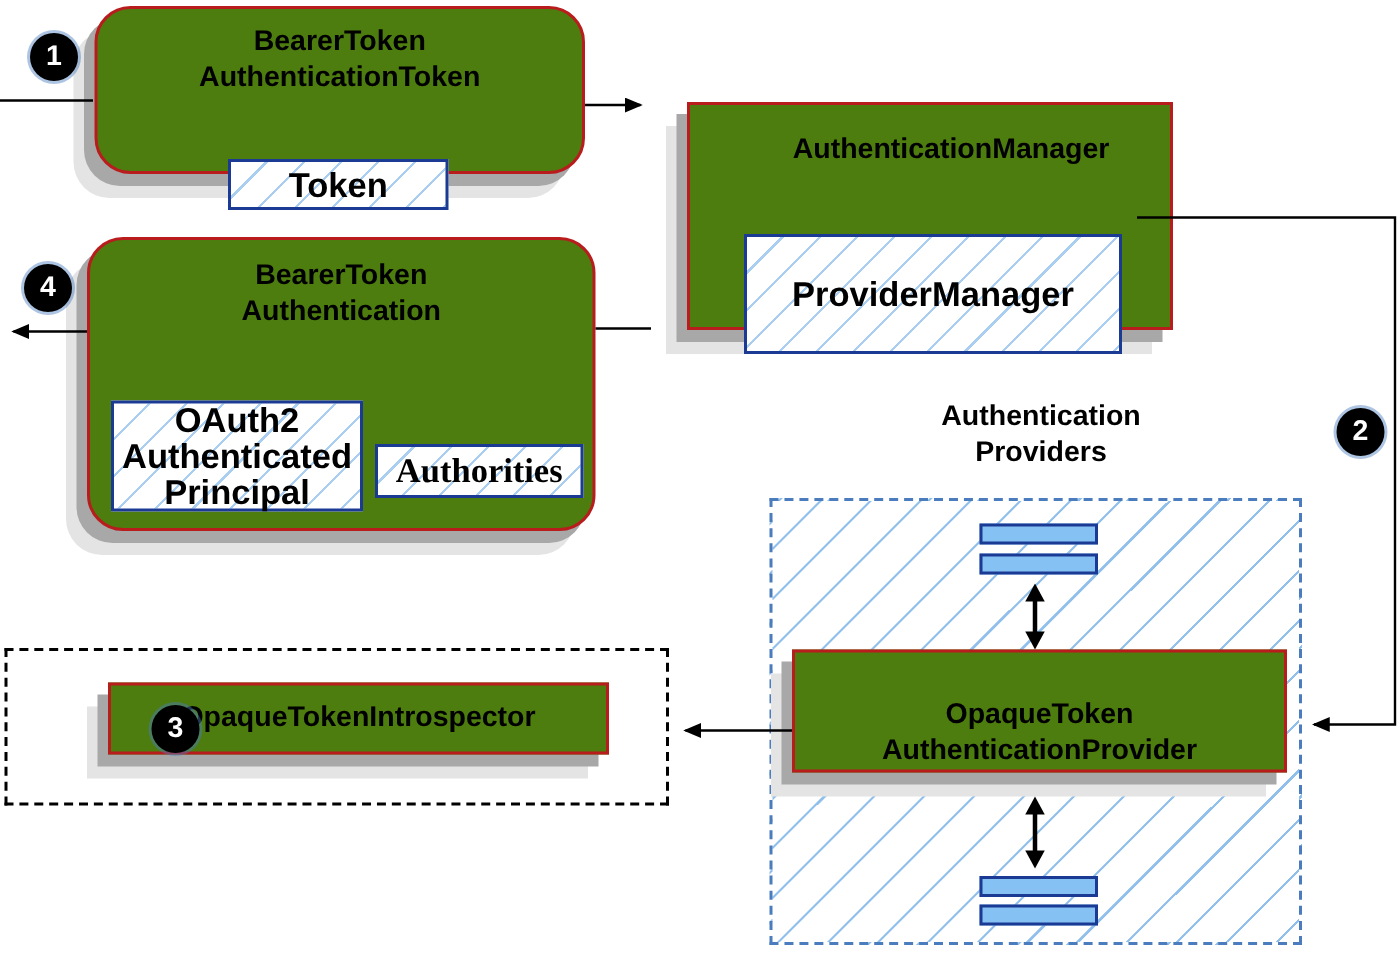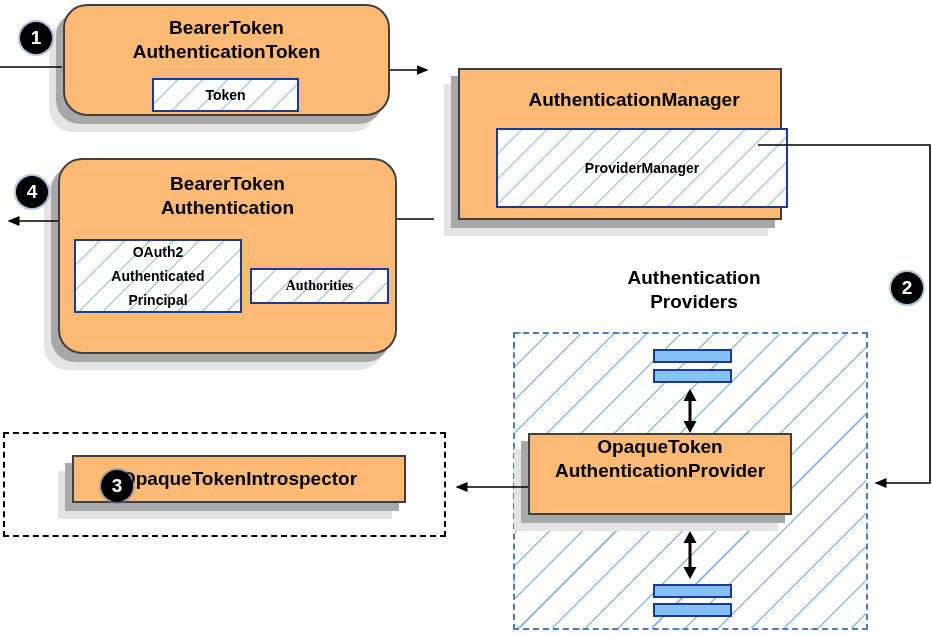--- a/index.html
+++ b/index.html
@@ -1,31 +1,31 @@
 <!DOCTYPE html>
 <html><head>
 <meta charset="utf-8">
 <style>
   html,body{margin:0;padding:0;background:#fff;}
   #canvas{
     position:relative;width:932px;height:635px;background:#ffffff;overflow:hidden;
     font-family:"Liberation Sans",sans-serif;font-weight:bold;color:#000;
   }
   .node{
-    position:absolute;background:#fdba74;border:2px solid #404040;box-sizing:border-box;
+    position:absolute;background:#4d7c0f;border:2px solid #b91c1c;box-sizing:border-box;
     box-shadow:-7px 8px 0 0 #A8A8A8,-14px 16px 0 0 #E4E4E4;text-align:center;
   }
   .rounded{border-radius:24px;}
   .title{white-space:pre-line;font-size:19px;line-height:24px;}
   .inner{
     position:absolute;background-color:#ffffff;
     background-image:repeating-linear-gradient(135deg,rgba(255,255,255,0) 0px,rgba(255,255,255,0) 16px,#A9CEF2 16px,#A9CEF2 17.5px);
     border:2px solid #1B3A94;box-sizing:border-box;
     display:flex;align-items:center;justify-content:center;
-    font-size:14px;line-height:24px;white-space:pre-line;text-align:center;
+    font-size:23px;line-height:24px;white-space:pre-line;text-align:center;margin-top:28px;
   }
   .region{
     position:absolute;background-color:#ffffff;
     background-image:repeating-linear-gradient(135deg,rgba(255,255,255,0) 0px,rgba(255,255,255,0) 22px,#8FBFEA 22px,#8FBFEA 23.5px);
     border:2px dashed #4A7CBE;box-sizing:border-box;
   }
   .dashed-black{
     position:absolute;border:2px dashed #000;box-sizing:border-box;background:transparent;
   }
   .bar{
@@ -49,34 +49,34 @@
   <div class="region" style="left:513px;top:332px;width:355px;height:298px;"></div>
 
   <div class="plain-label" style="left:569px;top:266px;width:250px;">Authentication
 Providers</div>
 
   <div class="bar" style="left:653px;top:349px;"></div>
   <div class="bar" style="left:653px;top:369px;"></div>
   <div class="bar" style="left:653px;top:584px;"></div>
   <div class="bar" style="left:653px;top:603px;"></div>
 
-  <div class="node" style="left:528px;top:433px;width:264px;height:82px;display:flex;align-items:flex-start;justify-content:center;">
+  <div class="node" style="left:528px;top:433px;width:330px;height:82px;display:flex;align-items:flex-end;justify-content:center;">
     <div class="title">OpaqueToken
 AuthenticationProvider</div>
   </div>
 
   <div class="node rounded" style="left:63px;top:4px;width:327px;height:112px;">
     <div class="title" style="margin-top:10px;">BearerToken
 AuthenticationToken</div>
     <div class="inner" style="left:87px;top:72px;width:147px;height:34px;">Token</div>
   </div>
 
   <div class="node" style="left:458px;top:68px;width:324px;height:152px;padding-left:28px;">
     <div class="title" style="margin-top:18px;">AuthenticationManager</div>
-    <div class="inner" style="left:36px;top:58px;width:292px;height:80px;">ProviderManager</div>
+    <div class="inner" style="left:36px;top:58px;width:252px;height:80px;">ProviderManager</div>
   </div>
 
   <div class="node rounded" style="left:58px;top:158px;width:339px;height:196px;">
     <div class="title" style="margin-top:12px;">BearerToken
 Authentication</div>
     <div class="inner" style="left:14px;top:79px;width:168px;height:74px;">OAuth2
 Authenticated
 Principal</div>
     <div class="inner" style="left:190px;top:108px;width:139px;height:36px;font-family:Liberation Serif, serif;">Authorities</div>
   </div>

